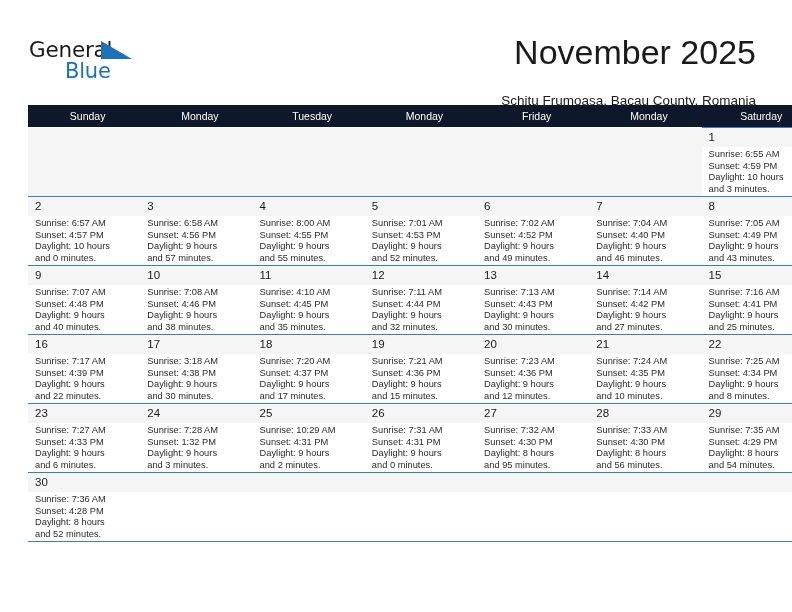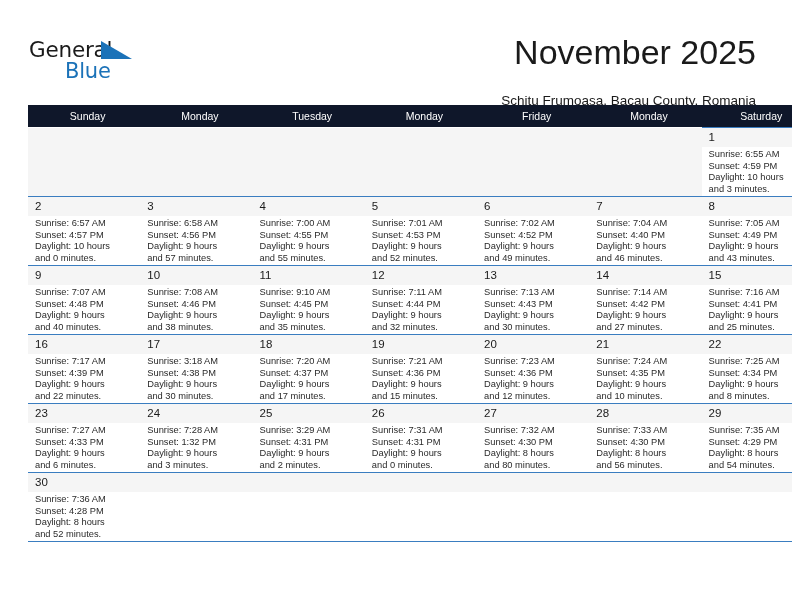--- a/index.html
+++ b/index.html
@@ -219,21 +219,21 @@
                 <span>Sunset: 4:56 PM</span>
                 <span>Daylight: 9 hours</span>
                 <span>and 57 minutes.</span>
               </div>
             </div>
           </td>
           <td>
             <div class="cell-inner">
               <span class="daynum">4</span>
               <div class="info">
-                <span>Sunrise: 7:00 AM</span>
+                <span>Sunrise: 8:00 AM</span>
                 <span>Sunset: 4:55 PM</span>
                 <span>Daylight: 9 hours</span>
                 <span>and 55 minutes.</span>
               </div>
             </div>
           </td>
           <td>
             <div class="cell-inner">
               <span class="daynum">5</span>
               <div class="info">
@@ -298,21 +298,21 @@
                 <span>Sunset: 4:46 PM</span>
                 <span>Daylight: 9 hours</span>
                 <span>and 38 minutes.</span>
               </div>
             </div>
           </td>
           <td>
             <div class="cell-inner">
               <span class="daynum">11</span>
               <div class="info">
-                <span>Sunrise: 9:10 AM</span>
+                <span>Sunrise: 4:10 AM</span>
                 <span>Sunset: 4:45 PM</span>
                 <span>Daylight: 9 hours</span>
                 <span>and 35 minutes.</span>
               </div>
             </div>
           </td>
           <td>
             <div class="cell-inner">
               <span class="daynum">12</span>
               <div class="info">
@@ -456,21 +456,21 @@
                 <span>Sunset: 1:32 PM</span>
                 <span>Daylight: 9 hours</span>
                 <span>and 3 minutes.</span>
               </div>
             </div>
           </td>
           <td>
             <div class="cell-inner">
               <span class="daynum">25</span>
               <div class="info">
-                <span>Sunrise: 3:29 AM</span>
+                <span>Sunrise: 10:29 AM</span>
                 <span>Sunset: 4:31 PM</span>
                 <span>Daylight: 9 hours</span>
                 <span>and 2 minutes.</span>
               </div>
             </div>
           </td>
           <td>
             <div class="cell-inner">
               <span class="daynum">26</span>
               <div class="info">
@@ -481,21 +481,21 @@
               </div>
             </div>
           </td>
           <td>
             <div class="cell-inner">
               <span class="daynum">27</span>
               <div class="info">
                 <span>Sunrise: 7:32 AM</span>
                 <span>Sunset: 4:30 PM</span>
                 <span>Daylight: 8 hours</span>
-                <span>and 80 minutes.</span>
+                <span>and 95 minutes.</span>
               </div>
             </div>
           </td>
           <td>
             <div class="cell-inner">
               <span class="daynum">28</span>
               <div class="info">
                 <span>Sunrise: 7:33 AM</span>
                 <span>Sunset: 4:30 PM</span>
                 <span>Daylight: 8 hours</span>

